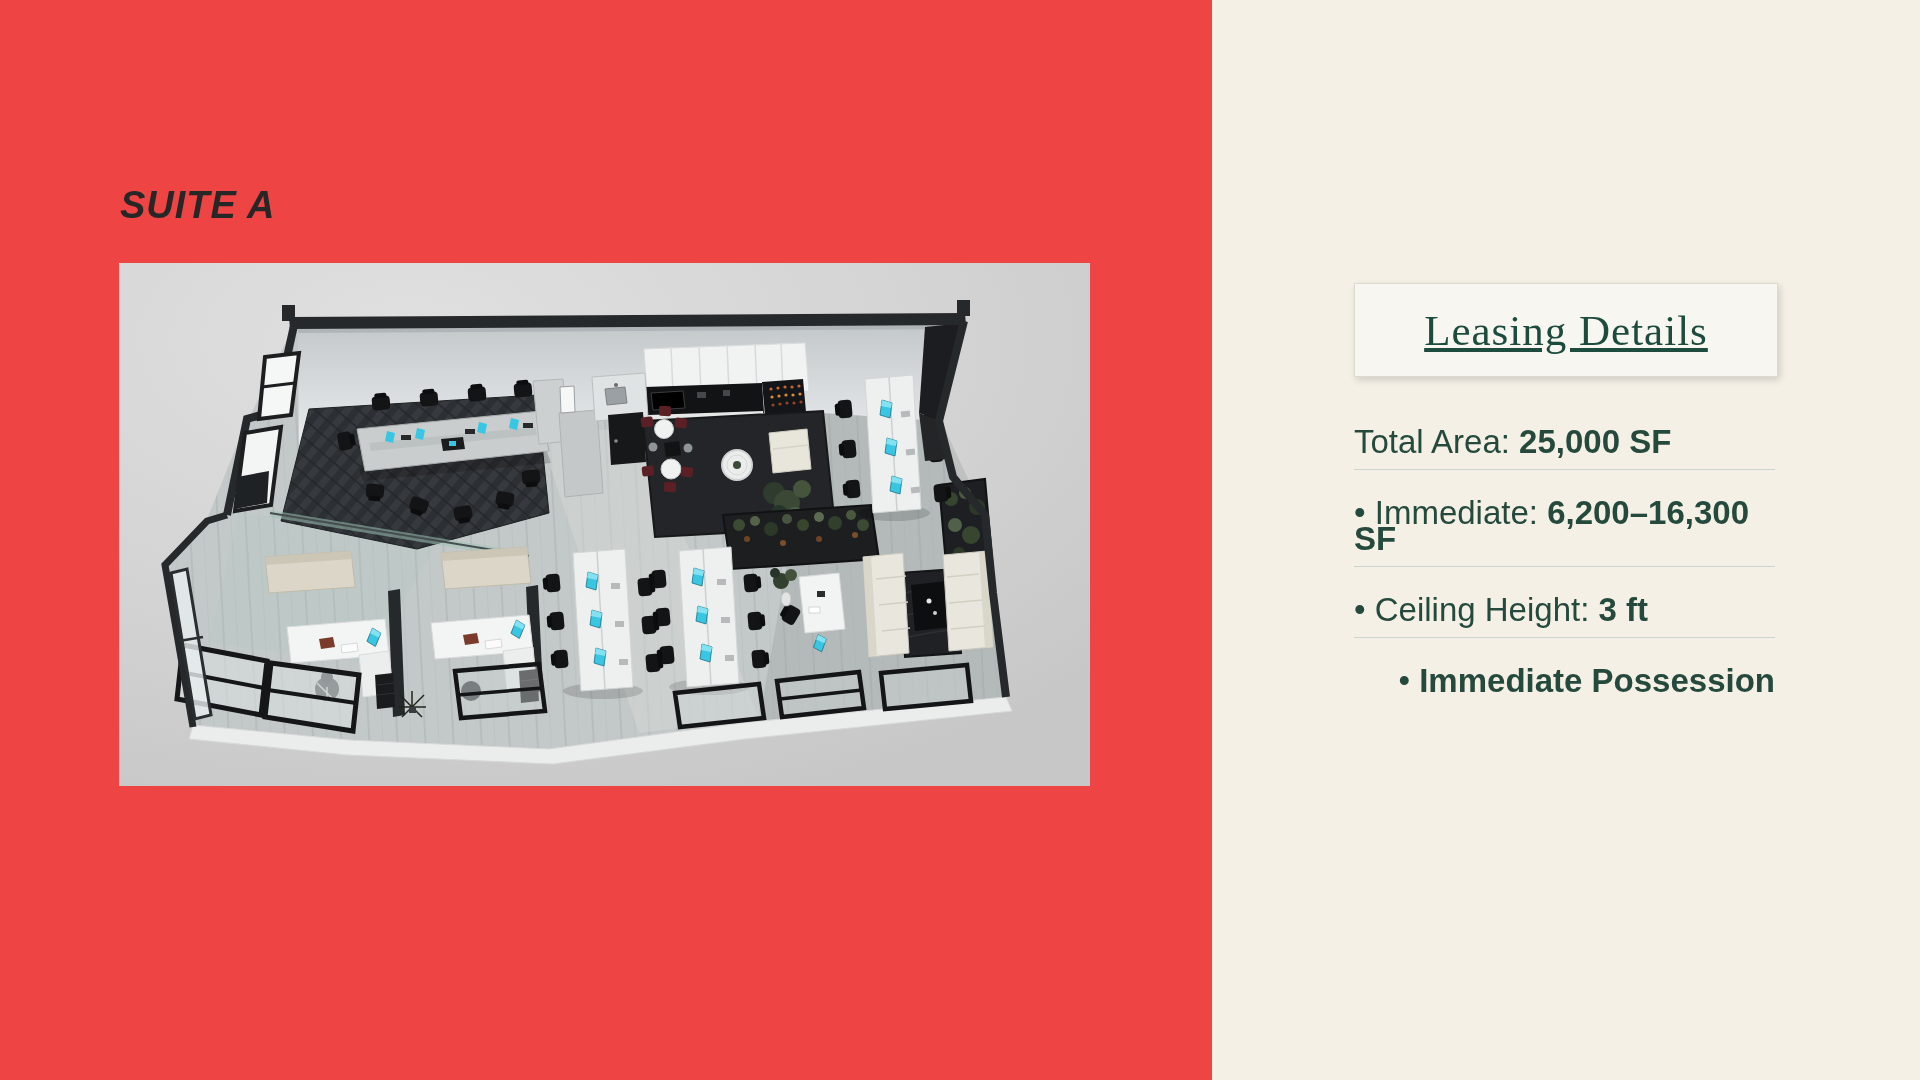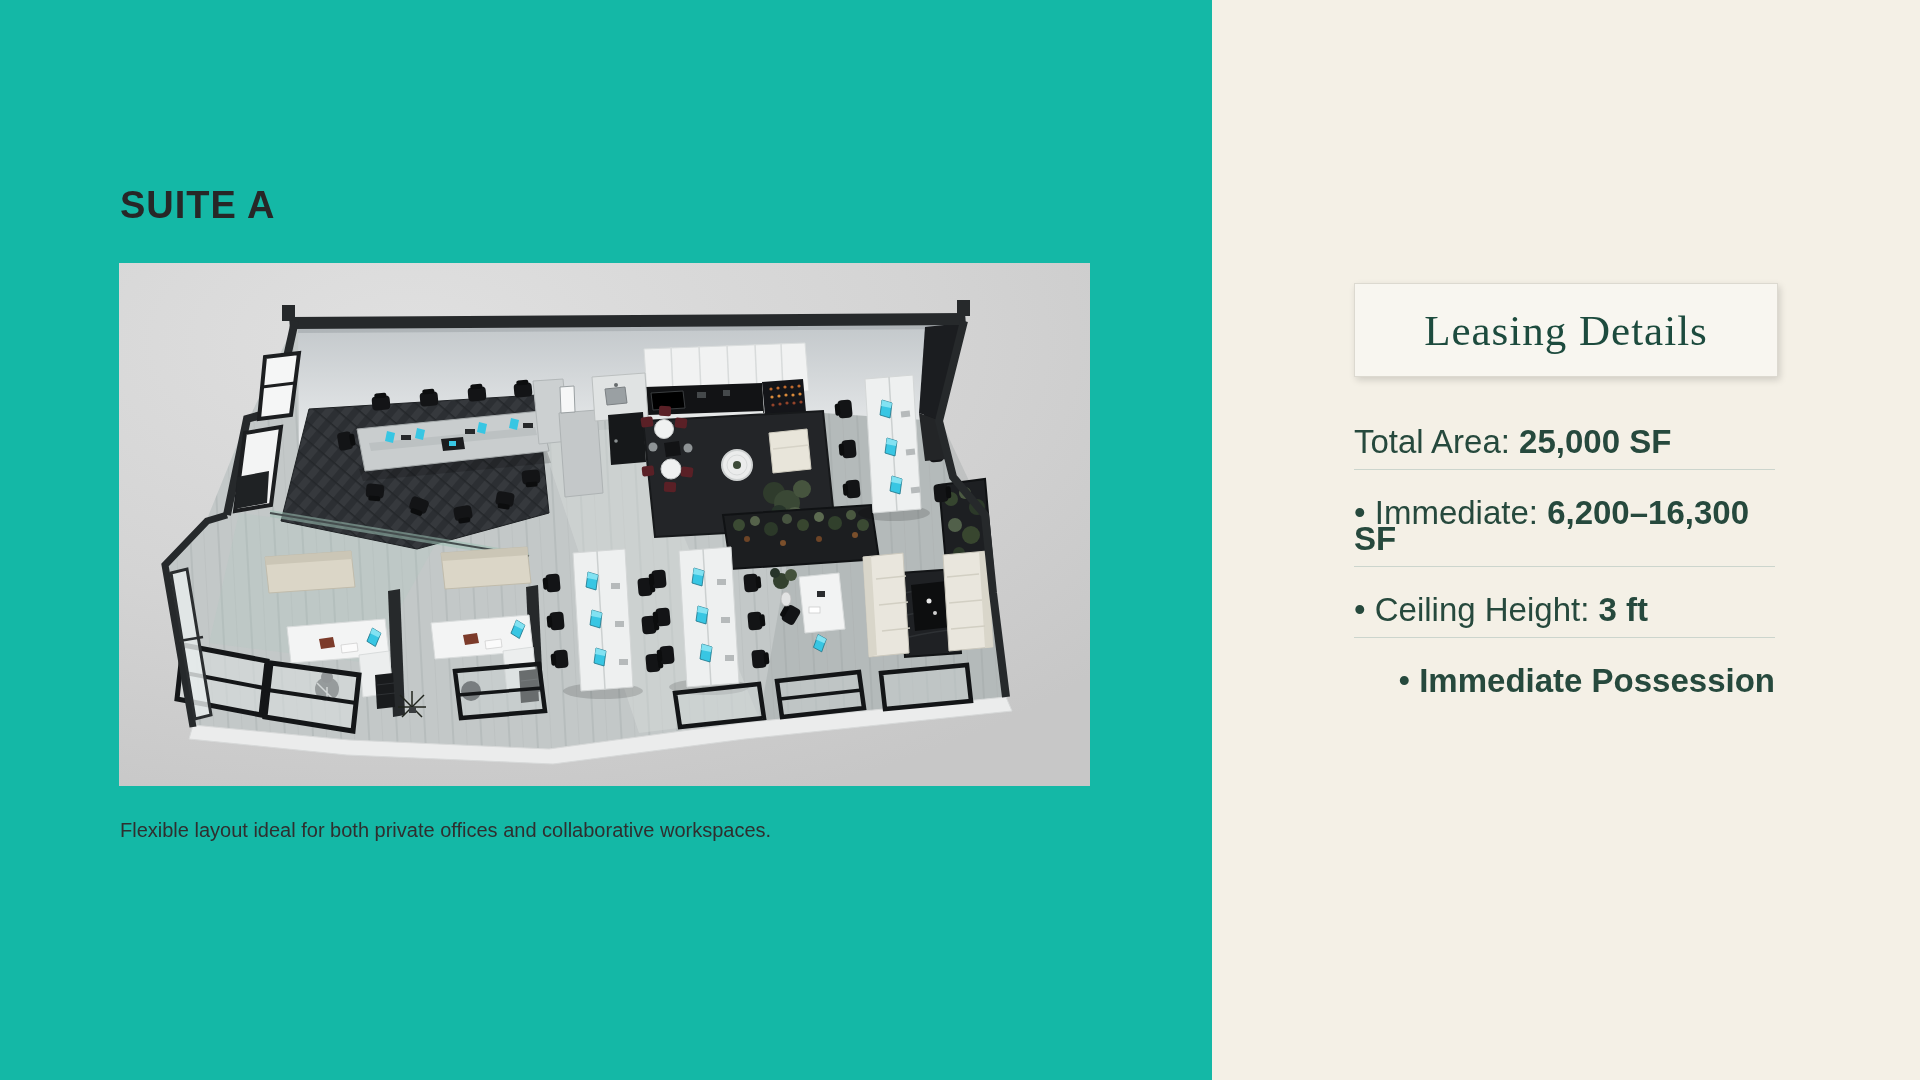--- a/index.html
+++ b/index.html
@@ -13,21 +13,22 @@
     width: 1920px;
     height: 1080px;
     background: #ffffff;
     overflow: hidden;
   }
   
   .left-panel {
     position: absolute;
     left: 0; top: 0;
     width: 1212px; height: 1080px;
-    background: #14b8a6;
+    background: #ef4444;
+    font-style: italic;
   }
   .suite-title {
     position: absolute;
     left: 120px; top: 186px;
     font-size: 38px;
     line-height: 38px;
     font-weight: 600;
     letter-spacing: 1px;
     color: #272727;
   }
@@ -61,20 +62,21 @@
     display: flex;
     align-items: center;
     justify-content: center;
   }
   .details-title {
     font-family: "Liberation Serif", serif;
     font-size: 43px;
     font-weight: 400;
     letter-spacing: 1px;
     color: #1d4b3e;
+    text-decoration: underline;
   }
   .details-list {
     position: absolute;
     left: 142px; top: 429px;
     width: 421px;
     list-style: none;
     color: #26493d;
     font-size: 33px;
   }
   .details-list li {
@@ -426,21 +428,20 @@
           <polygon points="146,94 180,90 172,152 140,156" fill="#f5f6f6" stroke="#1c1e20" stroke-width="4"></polygon>
           <line x1="143" y1="124" x2="176" y2="120" stroke="#1c1e20" stroke-width="3"></line>
           <polygon points="126,170 162,164 152,242 116,248" fill="#f3f4f4" stroke="#1c1e20" stroke-width="4"></polygon>
           <polygon points="118,214 150,208 148,240 116,246" fill="#1f2224"></polygon>
           <polygon points="52,310 68,306 92,452 76,456" fill="#e9eeed" fill-opacity="0.8" stroke="#2b2e30" stroke-width="3"></polygon>
           <line x1="60" y1="378" x2="84" y2="374" stroke="#2b2e30" stroke-width="2.5"></line>
         </g>
       </svg>
     </div>
 
-    <p class="plan-caption">Flexible layout ideal for both private offices and collaborative workspaces.</p>
   </div>
 
   <div class="right-panel">
 
     <div class="details-card">
       <div class="details-title">Leasing Details</div>
     </div>
 
     <ul class="details-list">
       <li>

